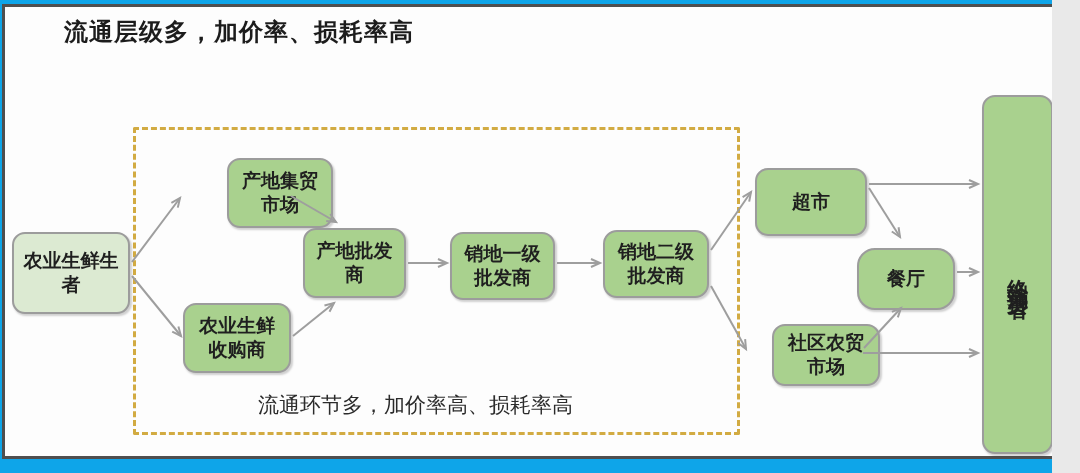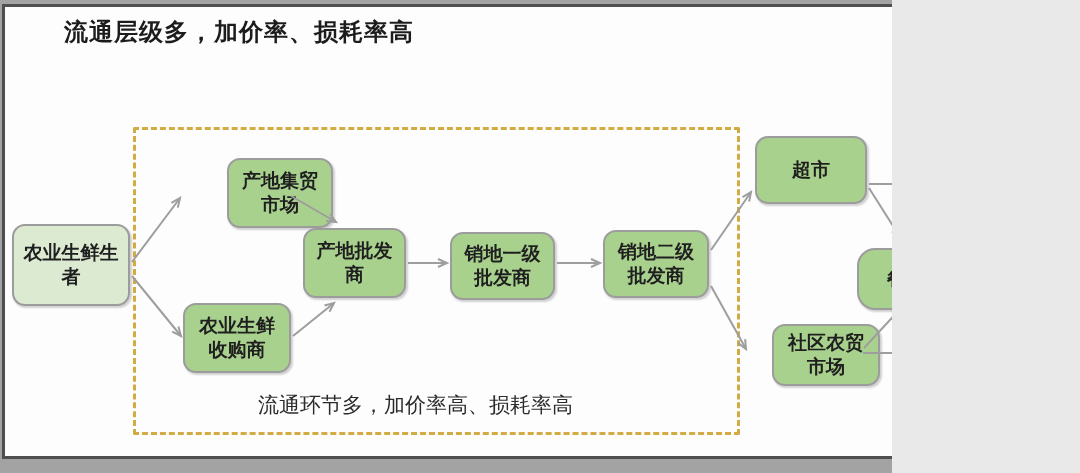--- a/index.html
+++ b/index.html
@@ -11,22 +11,22 @@
     --frame:#4f4f4f;
     --text:#1c1c1c;
   }
   html,body{margin:0;padding:0;}
   body{
     font-family:"Liberation Sans","DejaVu Sans",sans-serif;
     background:#e9e9e9;
   }
   .stage{
     position:relative;
-    width:892px;height:473px;
-    background:#a3a3a3;
+    width:1052px;height:473px;
+    background:#0ea5e9;
     overflow:hidden;
   }
   .slide{
     position:absolute;left:2px;top:4px;
     width:1062px;height:449px;
     border:3px solid var(--frame);
     background:#fdfdfd;
   }
   .title{
     position:absolute;left:64px;top:16px;
@@ -74,39 +74,39 @@
 <body>
 
 <div class="stage">
   <div class="slide"></div>
 
   <div class="title">流通层级多，加价率、损耗率高</div>
 
   <div class="dashed-zone"></div>
   <div class="caption">流通环节多，加价率高、损耗率高</div>
 
-  <div class="node pale" style="left:12px;top:224px;width:118px;height:82px;">农业生鲜生
+  <div class="node pale" style="left:12px;top:232px;width:118px;height:82px;">农业生鲜生
 者</div>
 
   <div class="node" style="left:183px;top:158px;width:106px;height:70px;margin-left:44px;">产地集贸
 市场</div>
 
   <div class="node" style="left:303px;top:228px;width:103px;height:70px;">产地批发
 商</div>
 
   <div class="node" style="left:183px;top:303px;width:108px;height:70px;">农业生鲜
 收购商</div>
 
   <div class="node" style="left:450px;top:232px;width:105px;height:68px;">销地一级
 批发商</div>
 
-  <div class="node" style="left:603px;top:230px;width:106px;height:68px;">销地二级
+  <div class="node" style="left:603px;top:230px;width:106px;height:68px;border-radius:14px;">销地二级
 批发商</div>
 
-  <div class="node" style="left:755px;top:136px;width:112px;height:68px;">超市</div>
+  <div class="node" style="left:755px;top:168px;width:112px;height:68px;">超市</div>
 
   <div class="node" style="left:752px;top:324px;width:108px;height:62px;margin-left:20px;">社区农贸
 市场</div>
 
   <div class="node" style="left:857px;top:248px;width:98px;height:62px;border-radius:18px;">餐厅</div>
 
   <div class="node vertical" style="left:982px;top:95px;width:71px;height:359px;">终端消费者</div>
 
   <svg class="arrow-layer" viewBox="0 0 1080 473">
     <defs>

